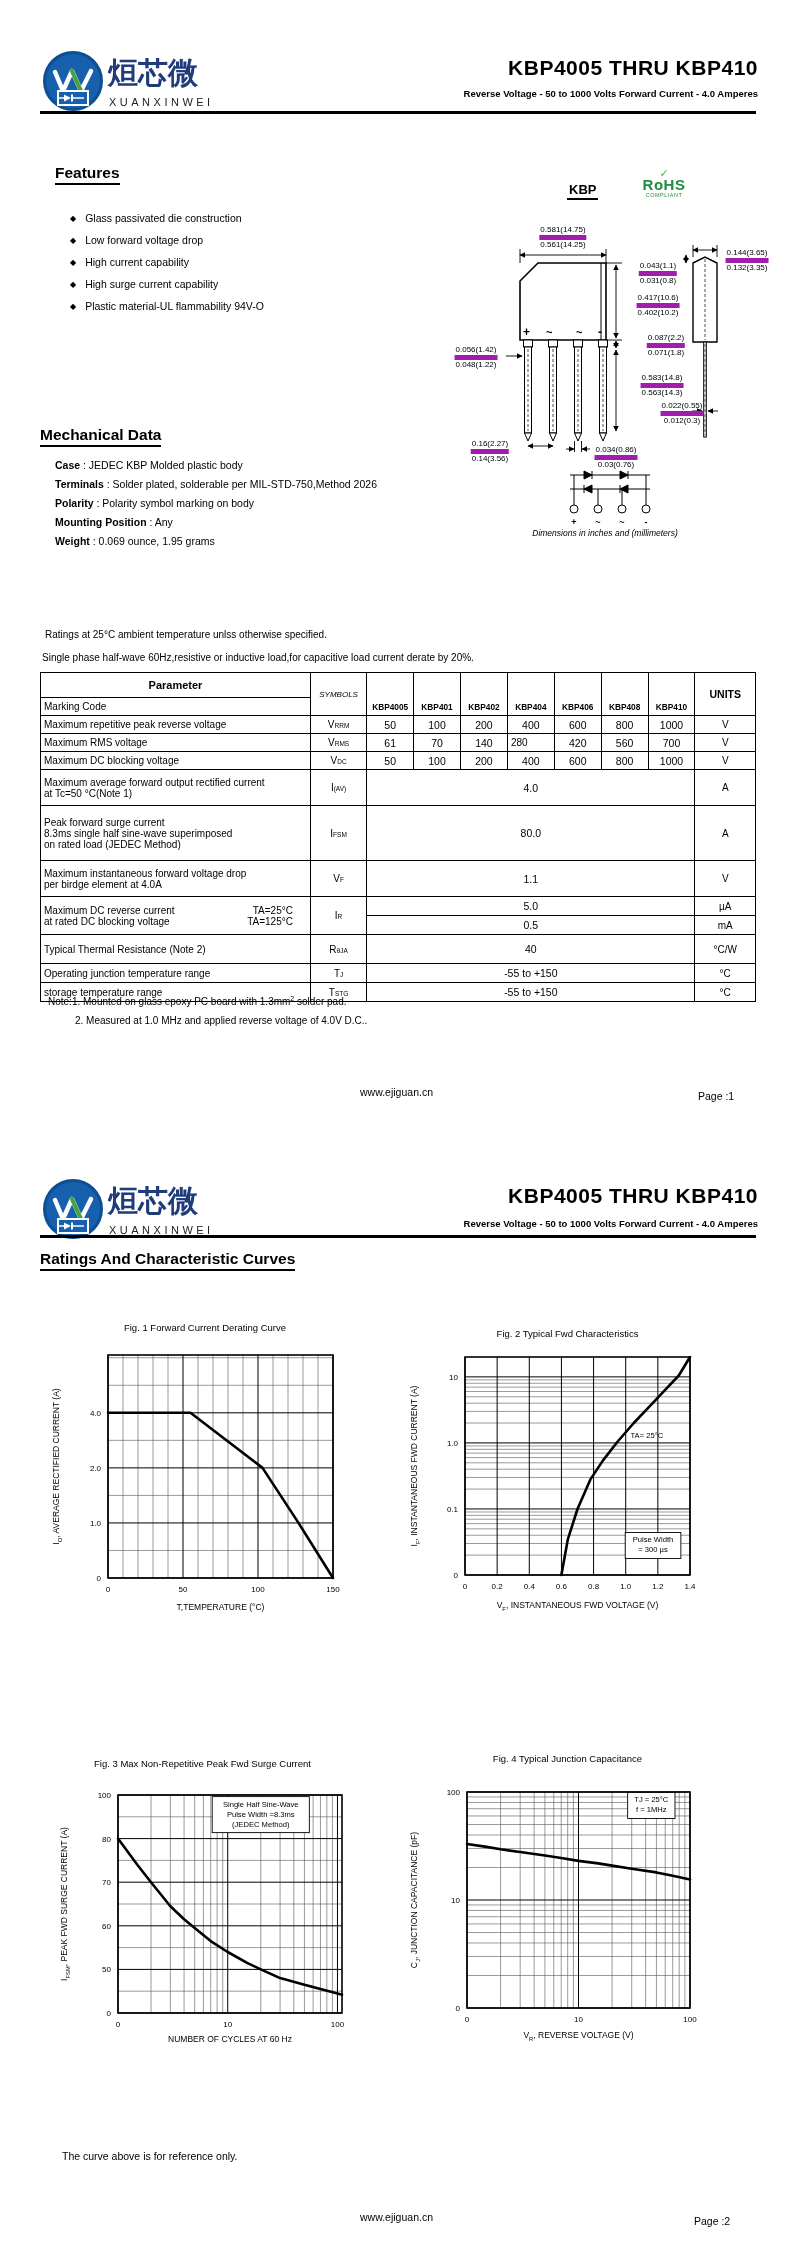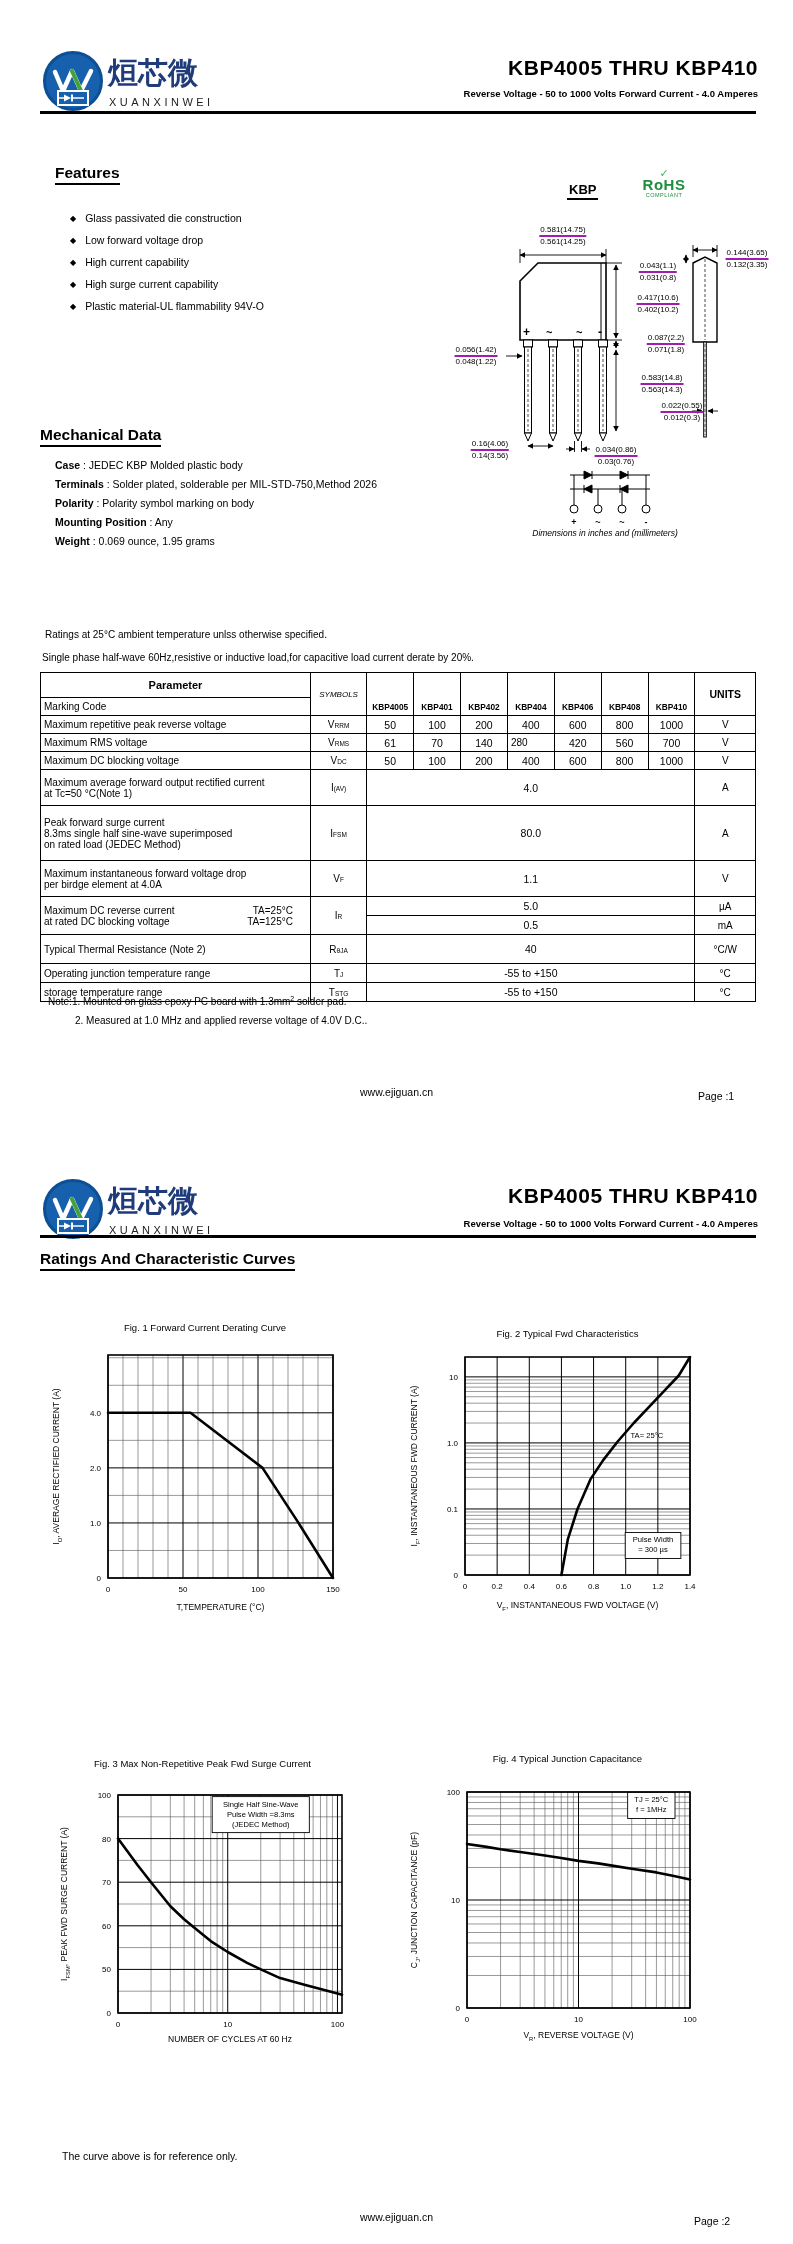--- a/index.html
+++ b/index.html
@@ -22,21 +22,21 @@
   .rohs .chk{color:#3bb54a;font-size:11px;font-weight:bold;height:9px}
   .rohs .txt{color:#1e8f3e;font-size:15px;font-weight:bold;letter-spacing:0.5px}
   .rohs .sub{color:#1e8f3e;font-size:5.5px;letter-spacing:0.5px;margin-top:1px}
   table.ratings{border-collapse:collapse;table-layout:fixed;width:716px}
   table.ratings td,table.ratings th{border:1px solid #000;font-size:10px;padding:1px 3px;vertical-align:middle;overflow:hidden}
   table.ratings th{font-weight:bold}
   .sym-sub{font-size:6.5px}
   .dual-line{display:flex;justify-content:space-between;padding-right:14px}
   .note{font-size:10px;white-space:nowrap}
   .dimlbl{position:absolute;font-size:8px;line-height:9.5px;text-align:center;white-space:nowrap;transform:translateX(-50%)}
-  .dimlbl .top{border-bottom:2px solid #a21caf;padding:0 1px}
+  .dimlbl .top{border-bottom:5px solid #a21caf;padding:0 1px}
   .drawing-caption{font-size:8.5px;font-style:italic;text-align:center;white-space:nowrap}
   .fig-title{font-size:9.5px;text-align:center;white-space:nowrap}
   .footer-site{font-size:10.5px;text-align:center;width:100%}
   .footer-page{font-size:10.5px}
   svg text{font-family:"Liberation Sans","DejaVu Sans",sans-serif}
 </style>
 </head>
 <body>
 
 <div class="abs" style="left:0;top:0;width:793px;height:1122px">
@@ -201,21 +201,21 @@
         </div>
         <div class="dimlbl" style="left: 242px; top: 148px;">
           <div class="top">0.583(14.8)</div>
           <div>0.563(14.3)</div>
         </div>
         <div class="dimlbl" style="left: 262px; top: 176px;">
           <div class="top">0.022(0.55)</div>
           <div>0.012(0.3)</div>
         </div>
         <div class="dimlbl" style="left: 70px; top: 214px;">
-          <div class="top">0.16(4.06)</div>
+          <div class="top">0.16(2.27)</div>
           <div>0.14(3.56)</div>
         </div>
         <div class="dimlbl" style="left: 196px; top: 220px;">
           <div class="top">0.034(0.86)</div>
           <div>0.03(0.76)</div>
         </div>
       </div>
     <div class="abs drawing-caption" style="left:60px;top:303px;width:250px">Dimensions in inches and (millimeters)</div>
   </div>
 

